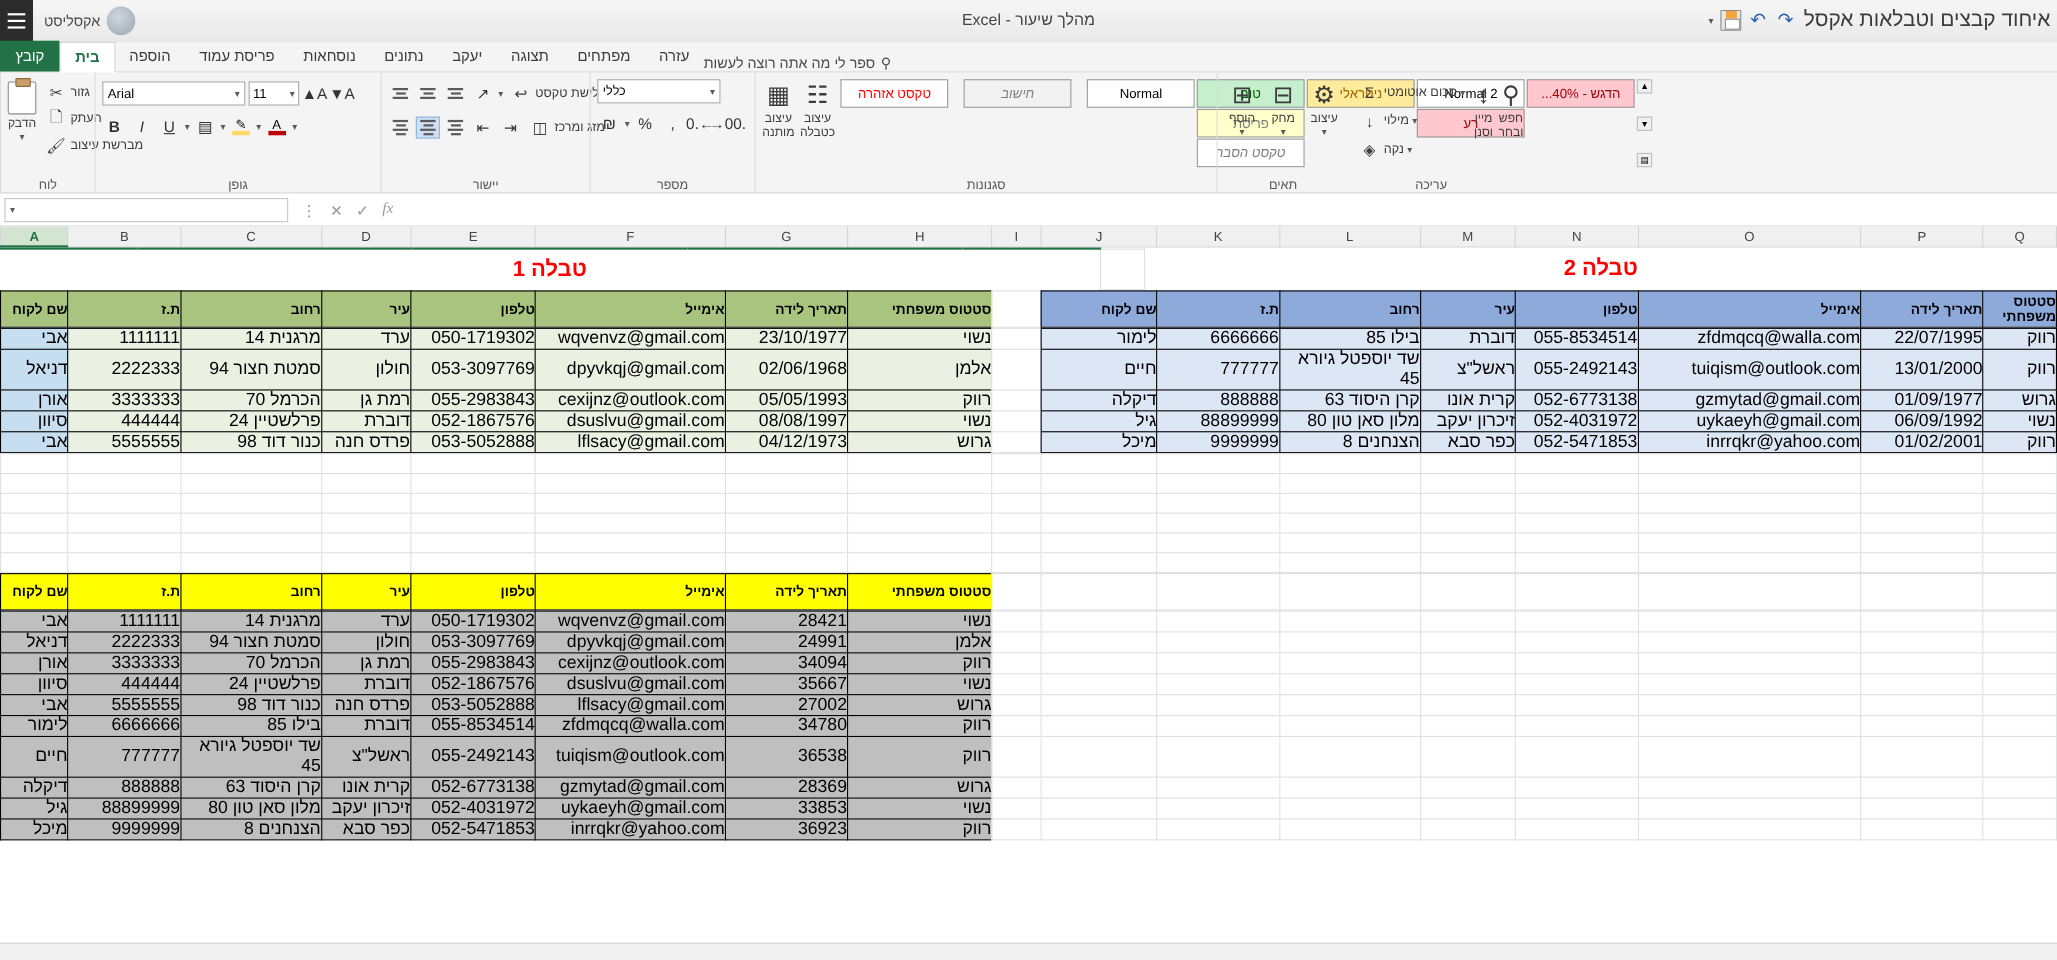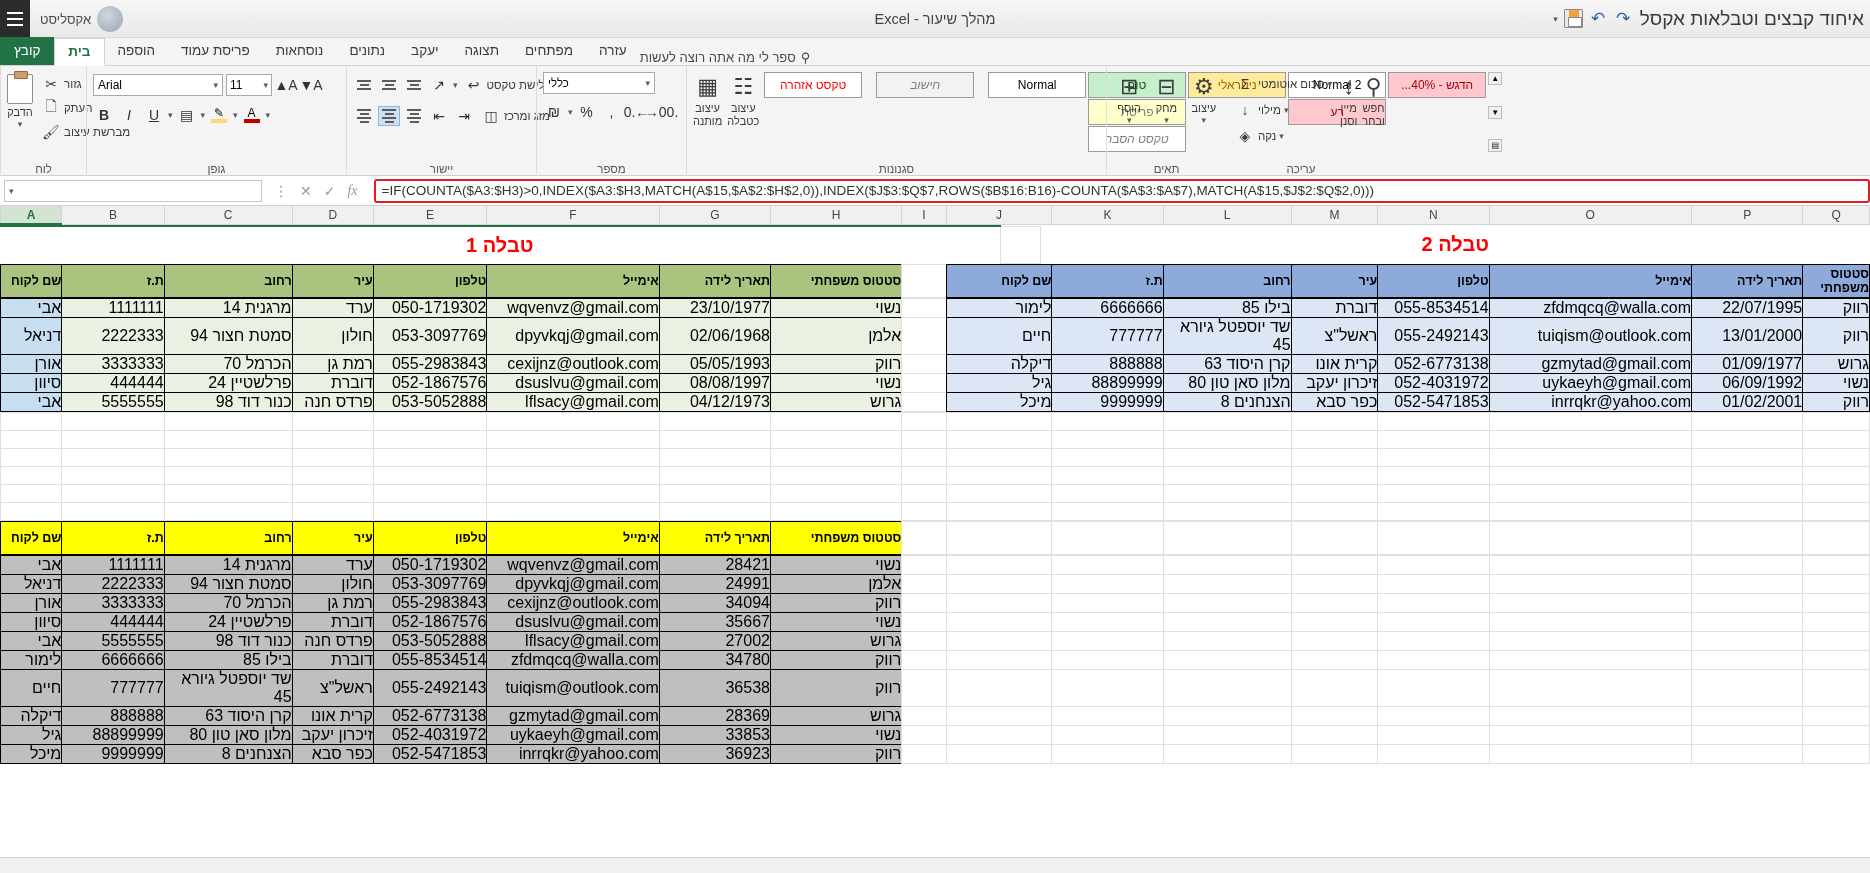--- a/index.html
+++ b/index.html
@@ -510,23 +510,20 @@
   <div class="fbar">
     <div class="namebox">
       <span class="ic-caret">▾</span>
       <span></span>
     </div>
     <div class="fb-ctrls">
       <span>⋮</span>
       <span>✕</span>
       <span>✓</span>
       <span class="fb-fx">fx</span>
-    </div>
-    <div class="fb-input">
-      <span>=IF(COUNTA($A3:$H3)&gt;0,INDEX($A3:$H3,MATCH(A$15,$A$2:$H$2,0)),INDEX($J$3:$Q$7,ROWS($B$16:B16)-COUNTA($A$3:$A$7),MATCH(A$15,$J$2:$Q$2,0)))</span>
     </div>
   </div>
 
   <div class="gridwrap">
 
     <table class="sheet" style="width:1870px;">
       <tbody>
           <tr class="colhdr-row">
         <td style="width:60px">Q</td>
         <td style="width:100px">P</td>

